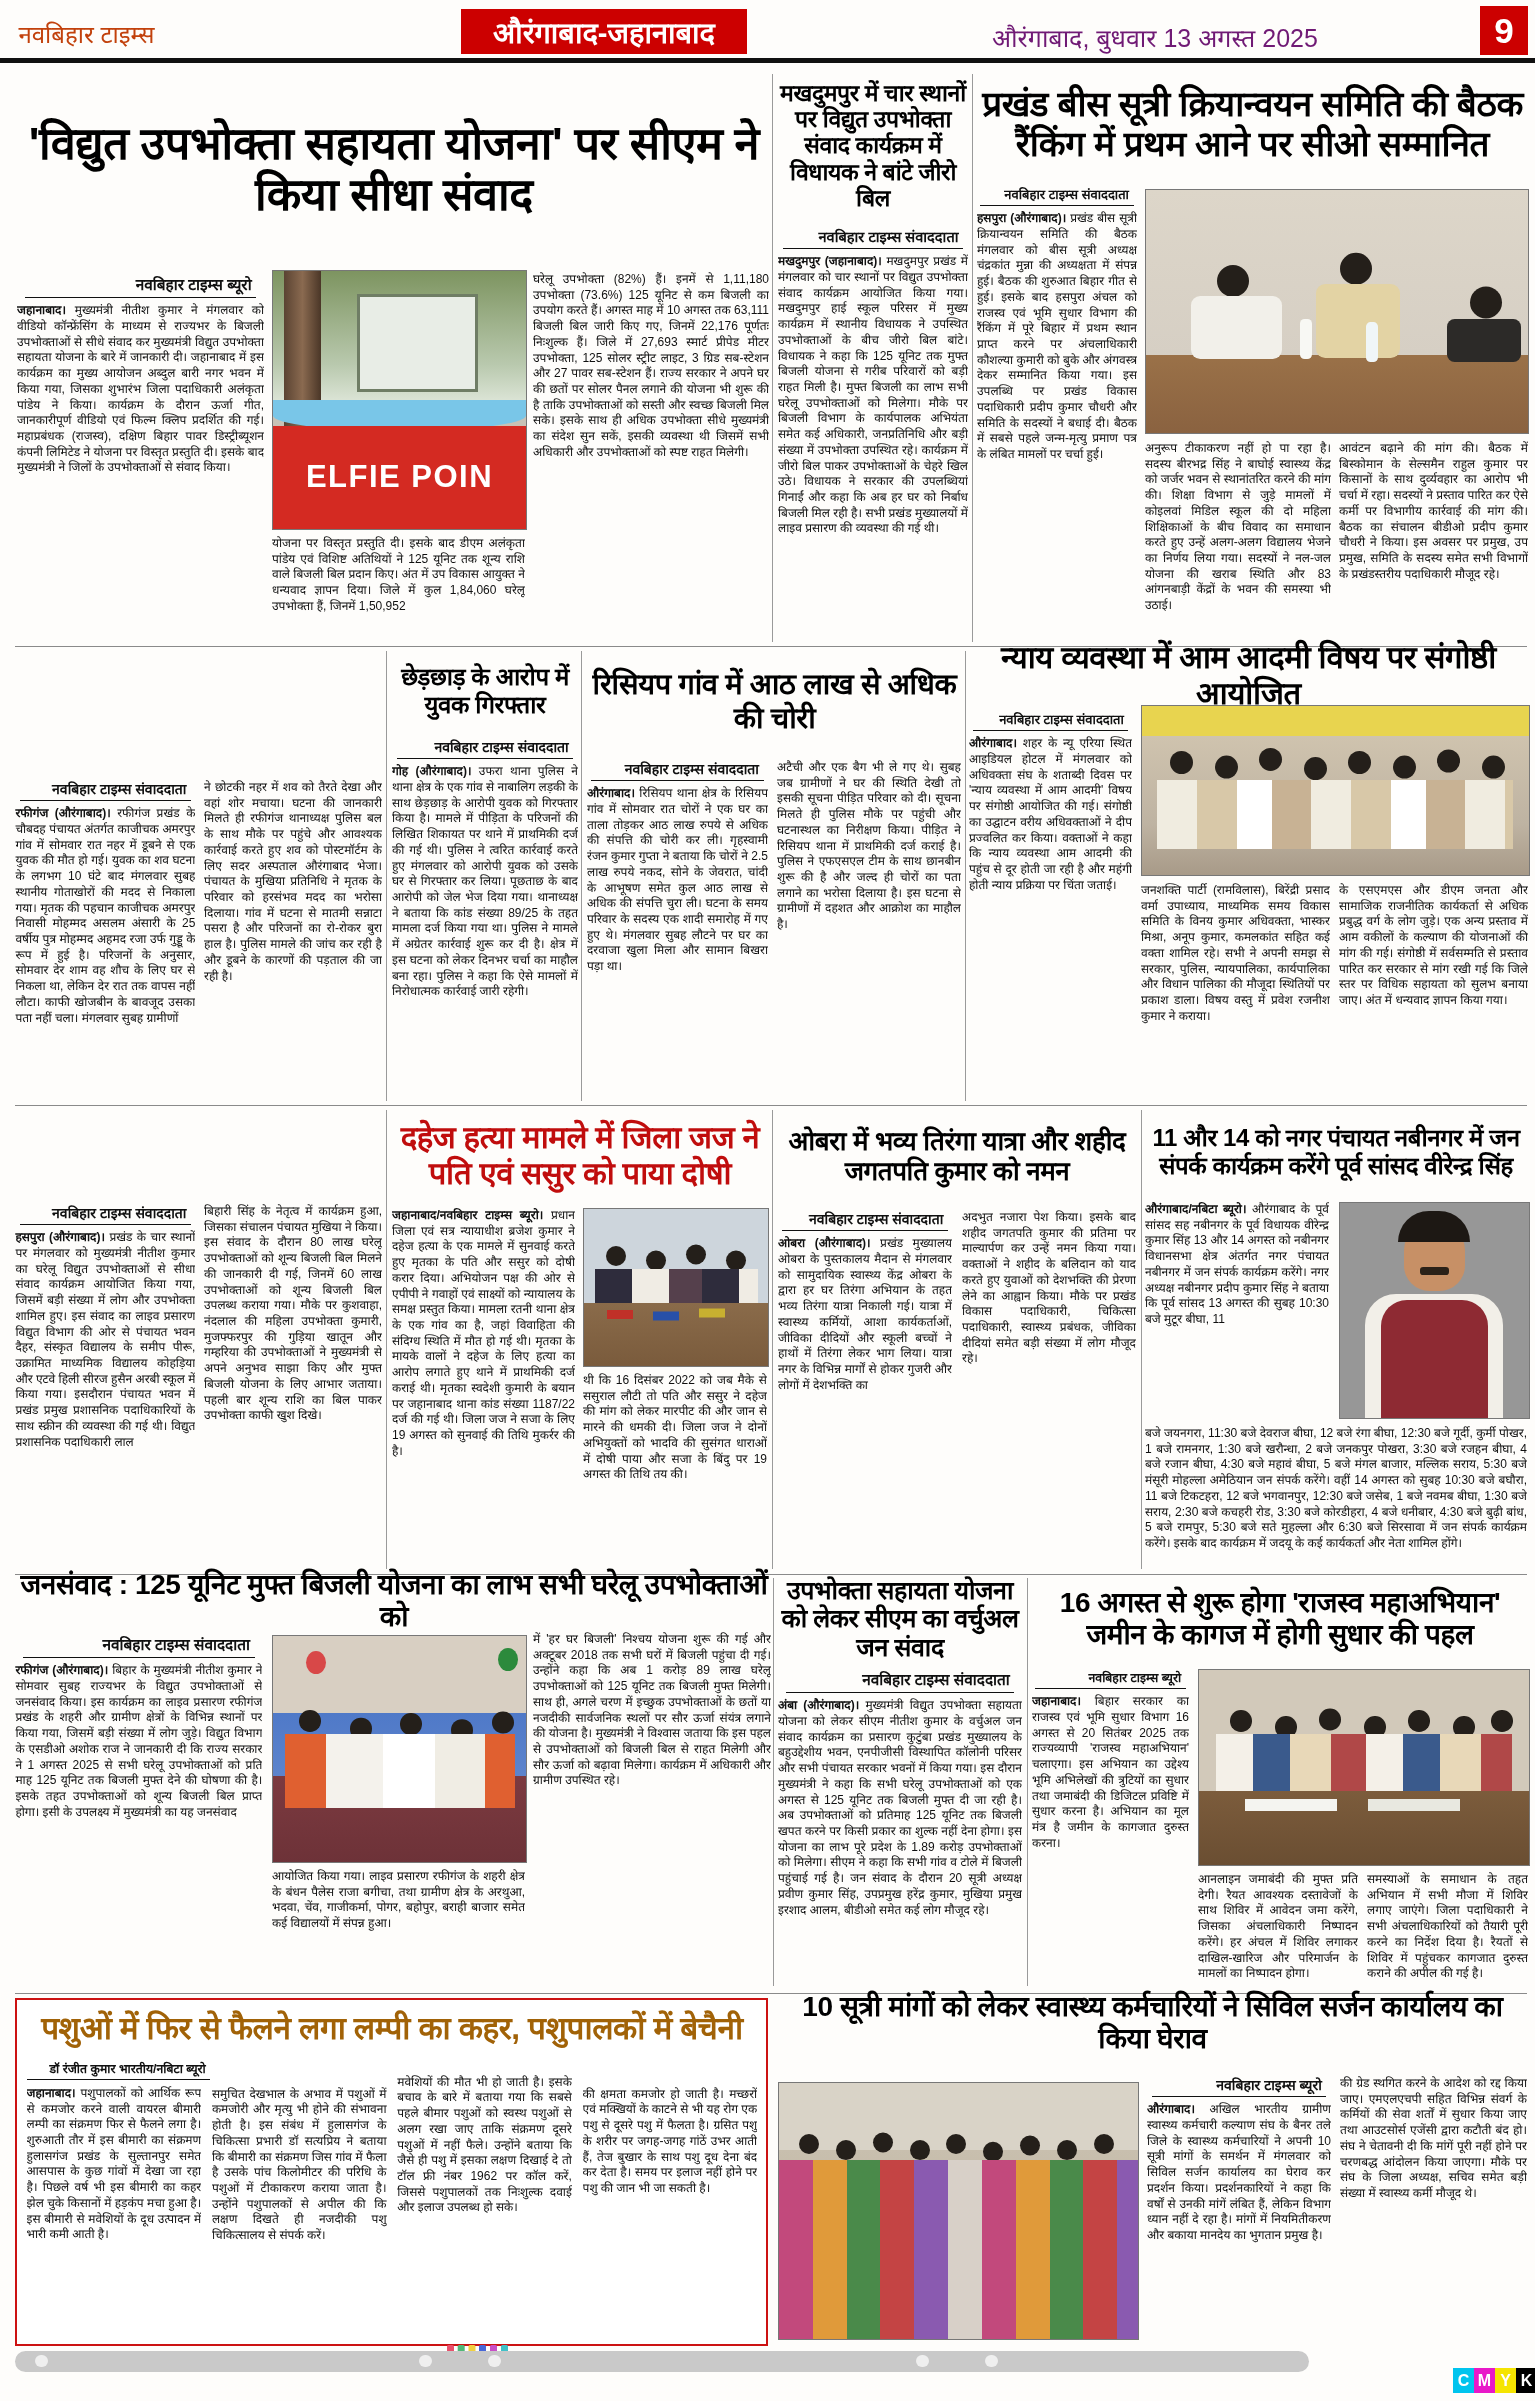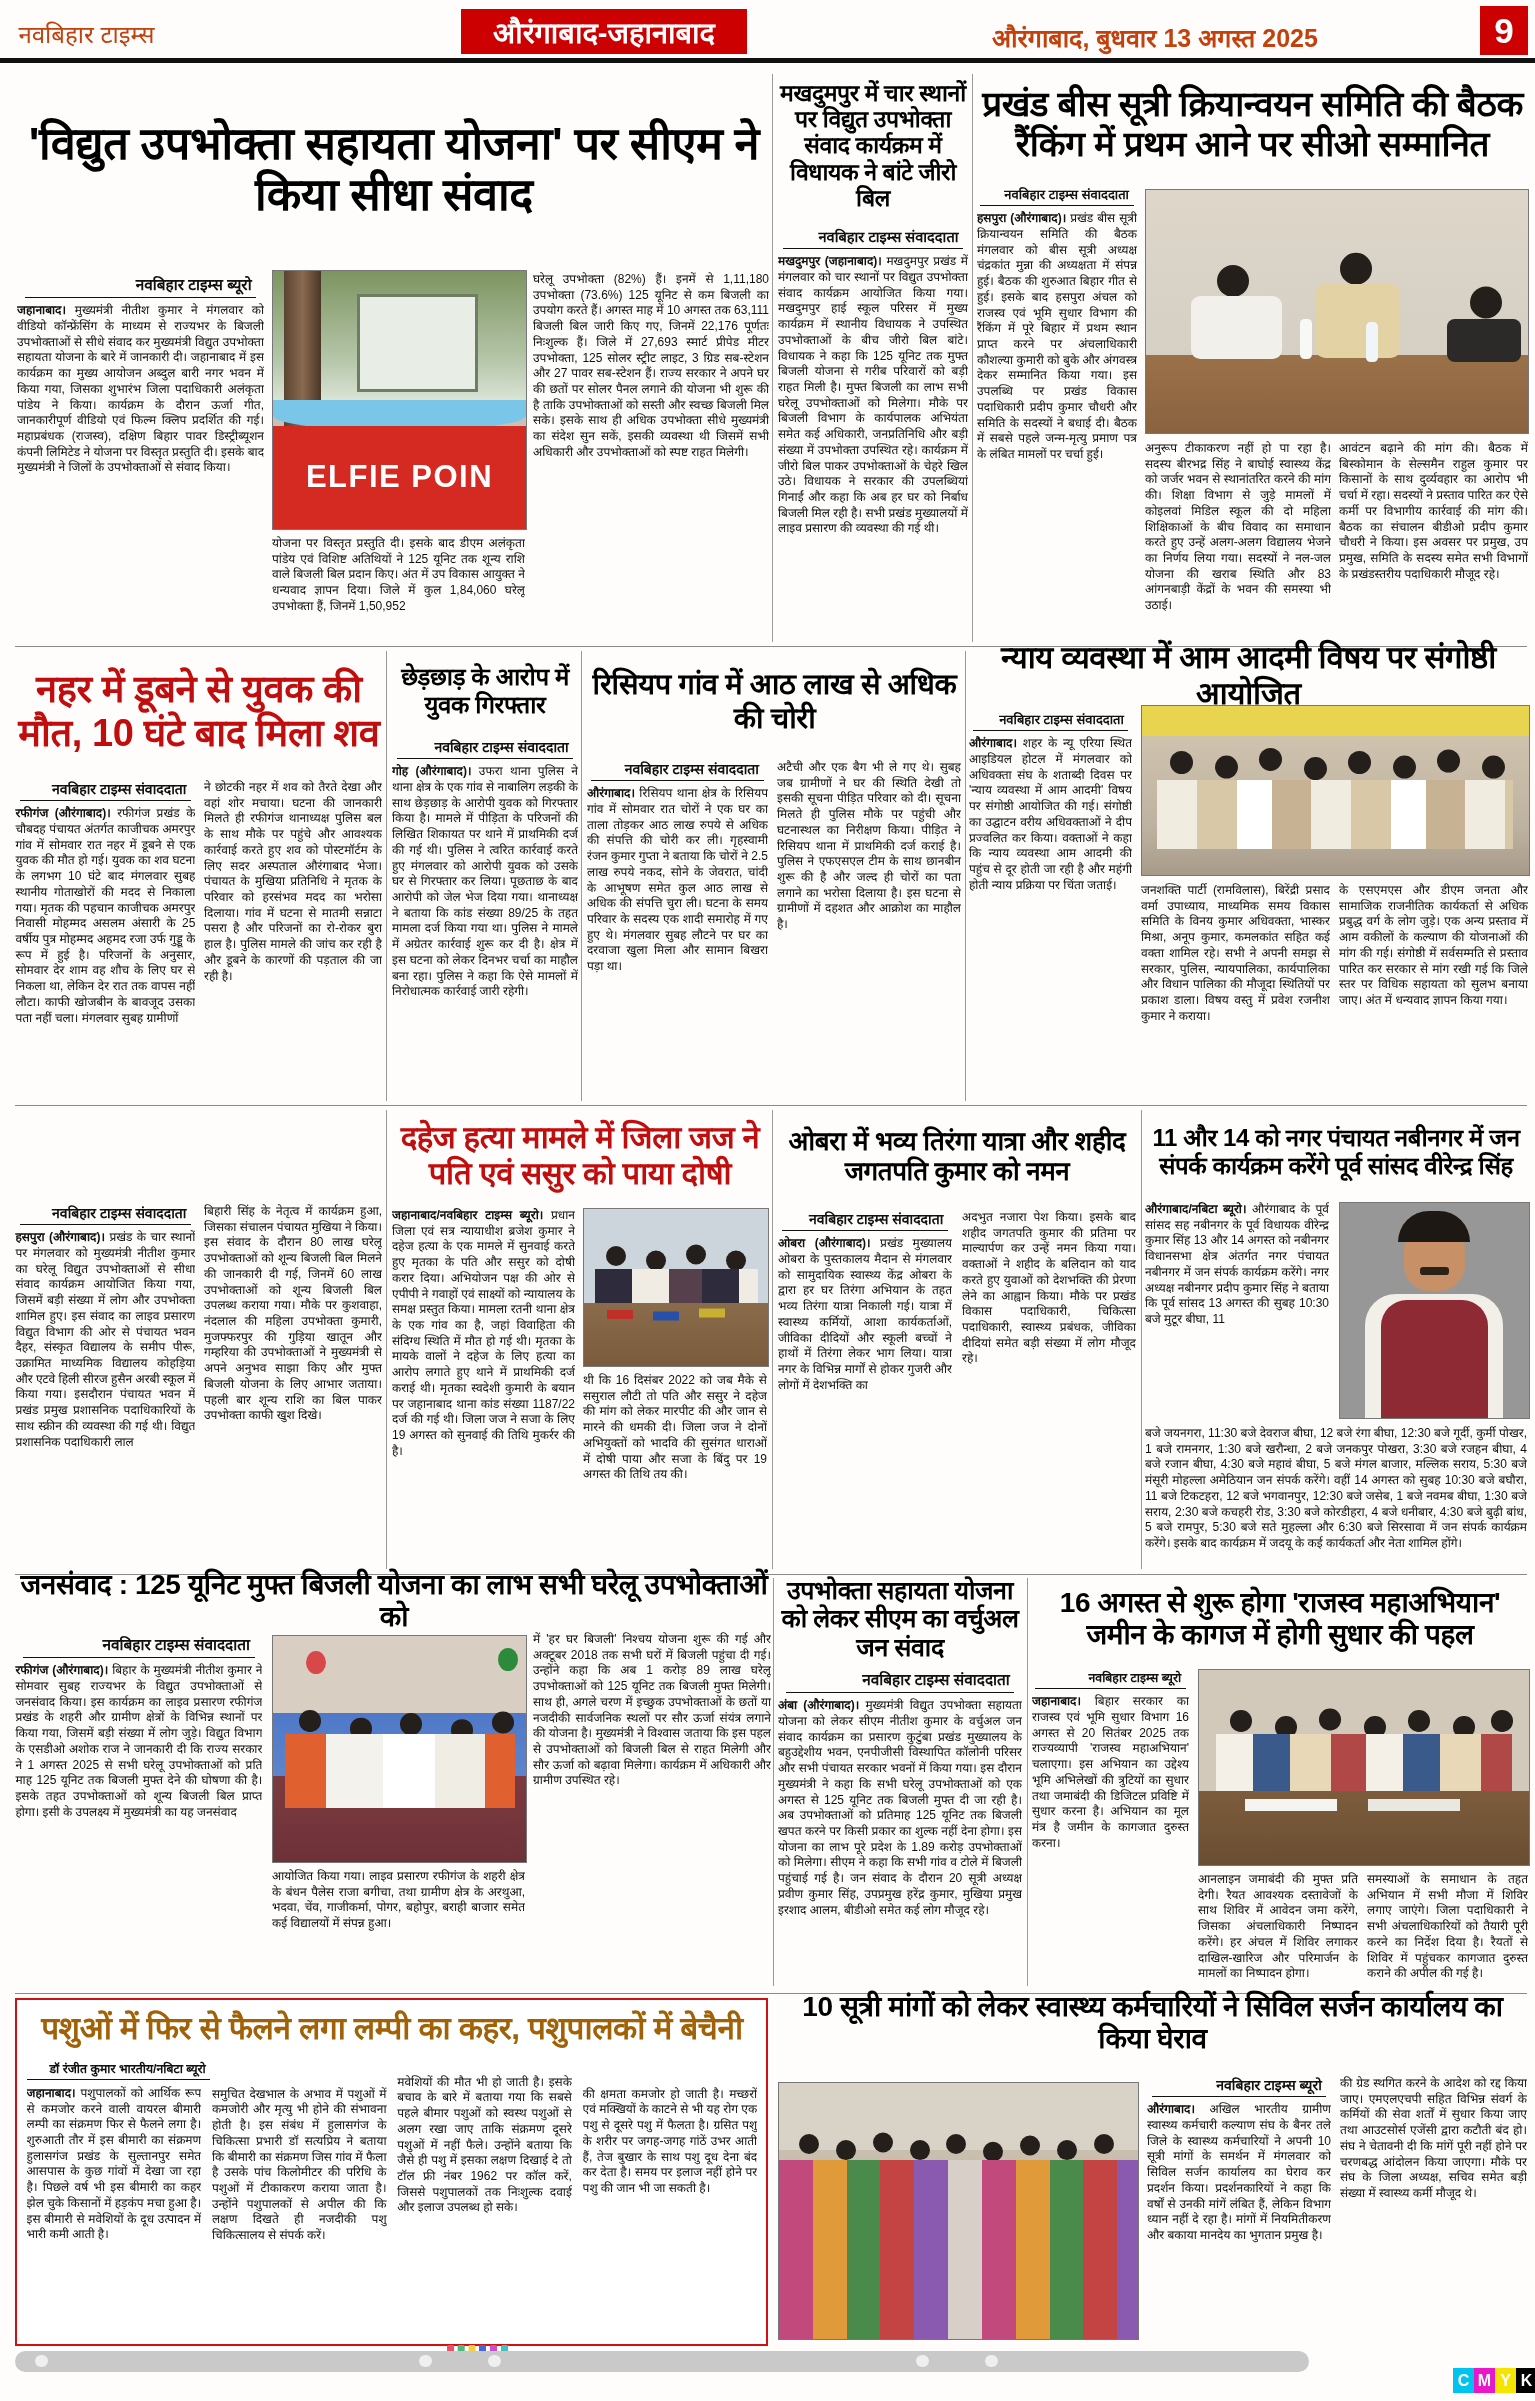--- a/index.html
+++ b/index.html
@@ -10,21 +10,21 @@
   .hl.blue{color:#a16207}
   .byline{font-weight:bold;text-align:right;font-size:15.4px;border-bottom:1.9px solid #111;padding:1.5px 4.6px 2.3px;margin:0 auto 5.4px;width:90%;white-space:nowrap;overflow:hidden}
   .bodytxt{font-size:12px;line-height:1.31;text-align:justify;overflow:hidden;margin:0}
   .dl{font-weight:bold}
   .photo{position:absolute;border:0.8px solid #777;overflow:hidden;background:#c8c2b6}
   .vrule{position:absolute;width:0.8px;background:#9a9a9a}
   .hrule{position:absolute;height:0.8px;background:#8a8a8a}
   .heads{position:absolute;border-radius:50%;background:#241f1a}
   .masthead-left{color:#c2410c;font-weight:normal;font-size:24px;letter-spacing:0}
   .masthead-center{background:#cc0000;color:#fff;font-weight:bold;font-size:29px;display:flex;align-items:center;justify-content:center}
-  .masthead-right{color:#c2410c;font-weight:bold;font-size:25px;white-space:nowrap}
+  .masthead-right{color:#701a75;font-weight:normal;font-size:25px;white-space:nowrap}
   .pagenum{background:#cc0000;color:#fff;font-weight:bold;font-size:35px;display:flex;align-items:center;justify-content:center}
   .cmyk{width:21px;height:25px;display:flex;align-items:center;justify-content:center;font-weight:bold;font-size:16px;color:#fff}
   .footerbar{background:#c9c9c9;border-radius:10.7px}
   .fdot{position:absolute;top:3.8px;width:12.3px;height:12.3px;border-radius:50%;background:#efefef;box-shadow:384px 0 0 #efefef,453px 0 0 #efefef,881px 0 0 #efefef,950px 0 0 #efefef}
   .regdots{position:absolute;width:7px;height:7px;border-radius:1.5px;background:#e8506c;box-shadow:10.7px 0 0 #50b878,21.5px 0 0 #f0d040,32px 0 0 #4868d8,43px 0 0 #c850c8,54px 0 0 #40c0c8}
 </style>
 </head>
 <body>
 
 <div class="page">
@@ -79,21 +79,20 @@
   <div class="photo" style="left:1145px;top:189px;width:382px;height:243px;background:linear-gradient(180deg,#ddd6c9 0%,#d6cfc4 68%,#9a7148 68%,#8a6240 100%)">
     <div class="heads" style="left:71px;top:75px;width:32px;height:32px;box-shadow:123px -12.3px 0 #241f1a,253px 21.5px 0 #241f1a"></div>
     <div style="position:absolute;left:45px;top:106px;width:91px;height:63px;background:#f2f0ea;border-radius:9.2px"></div>
     <div style="position:absolute;left:170px;top:94px;width:84px;height:74px;background:#e3d3a4;border-radius:9.2px"></div>
     <div style="position:absolute;left:301px;top:129px;width:74px;height:43px;background:#2c2a28;border-radius:7.7px"></div>
     <div style="position:absolute;left:154px;top:129px;width:12.3px;height:40px;background:#f8f8f4;border-radius:4.6px;box-shadow:66px 3.1px 0 #f0f6f8"></div>
   </div>
   <p class="bodytxt abs" style="left:1145px;top:441px;width:186px;height:201px">अनुरूप टीकाकरण नहीं हो पा रहा है। सदस्य बीरभद्र सिंह ने बाघोई स्वास्थ्य केंद्र को जर्जर भवन से स्थानांतरित करने की मांग की। शिक्षा विभाग से जुड़े मामलों में कोइलवां मिडिल स्कूल की दो महिला शिक्षिकाओं के बीच विवाद का समाधान करते हुए उन्हें अलग-अलग विद्यालय भेजने का निर्णय लिया गया। सदस्यों ने नल-जल योजना की खराब स्थिति और 83 आंगनबाड़ी केंद्रों के भवन की समस्या भी उठाई।</p>
   <p class="bodytxt abs" style="left:1339px;top:441px;width:189px;height:201px">आवंटन बढ़ाने की मांग की। बैठक में बिस्कोमान के सेल्समैन राहुल कुमार पर किसानों के साथ दुर्व्यवहार का आरोप भी चर्चा में रहा। सदस्यों ने प्रस्ताव पारित कर ऐसे कर्मी पर विभागीय कार्रवाई की मांग की। बैठक का संचालन बीडीओ प्रदीप कुमार चौधरी ने किया। इस अवसर पर प्रमुख, उप प्रमुख, समिति के सदस्य समेत सभी विभागों के प्रखंडस्तरीय पदाधिकारी मौजूद रहे।</p>
 
-  <div class="abs hl red" style="left:15.4px;top:653px;width:367px;height:117px;font-size:38px">नहर में डूबने से युवक की मौत, 10 घंटे बाद मिला शव</div>
   <div class="abs" style="left:15.4px;top:777px;width:180px;height:322px">
     <div class="byline" style="font-size:14px">नवबिहार टाइम्स संवाददाता</div>
     <p class="bodytxt"><span class="dl">रफीगंज (औरंगाबाद)।</span> <span>रफीगंज प्रखंड के चौबदह पंचायत अंतर्गत काजीचक अमरपुर गांव में सोमवार रात नहर में डूबने से एक युवक की मौत हो गई। युवक का शव घटना के लगभग 10 घंटे बाद मंगलवार सुबह स्थानीय गोताखोरों की मदद से निकाला गया। मृतक की पहचान काजीचक अमरपुर निवासी मोहम्मद असलम अंसारी के 25 वर्षीय पुत्र मोहम्मद अहमद रजा उर्फ गुड्डू के रूप में हुई है। परिजनों के अनुसार, सोमवार देर शाम वह शौच के लिए घर से निकला था, लेकिन देर रात तक वापस नहीं लौटा। काफी खोजबीन के बावजूद उसका पता नहीं चला। मंगलवार सुबह ग्रामीणों</span></p>
   </div>
   <p class="bodytxt abs" style="left:204px;top:780px;width:178px;height:319px">ने छोटकी नहर में शव को तैरते देखा और वहां शोर मचाया। घटना की जानकारी मिलते ही रफीगंज थानाध्यक्ष पुलिस बल के साथ मौके पर पहुंचे और आवश्यक कार्रवाई करते हुए शव को पोस्टमॉर्टम के लिए सदर अस्पताल औरंगाबाद भेजा। पंचायत के मुखिया प्रतिनिधि ने मृतक के परिवार को हरसंभव मदद का भरोसा दिलाया। गांव में घटना से मातमी सन्नाटा पसरा है और परिजनों का रो-रोकर बुरा हाल है। पुलिस मामले की जांच कर रही है और डूबने के कारणों की पड़ताल की जा रही है।</p>
 
   <div class="abs hl" style="left:392px;top:653px;width:186px;height:75px;font-size:24px">छेड़छाड़ के आरोप में युवक गिरफ्तार</div>
   <div class="abs" style="left:392px;top:735px;width:186px;height:364px">
     <div class="byline" style="font-size:14px">नवबिहार टाइम्स संवाददाता</div>
     <p class="bodytxt"><span class="dl">गोह (औरंगाबाद)।</span> <span>उफरा थाना पुलिस ने थाना क्षेत्र के एक गांव से नाबालिग लड़की के साथ छेड़छाड़ के आरोपी युवक को गिरफ्तार किया है। मामले में पीड़िता के परिजनों की लिखित शिकायत पर थाने में प्राथमिकी दर्ज की गई थी। पुलिस ने त्वरित कार्रवाई करते हुए मंगलवार को आरोपी युवक को उसके घर से गिरफ्तार कर लिया। पूछताछ के बाद आरोपी को जेल भेज दिया गया। थानाध्यक्ष ने बताया कि कांड संख्या 89/25 के तहत मामला दर्ज किया गया था। पुलिस ने मामले में अग्रेतर कार्रवाई शुरू कर दी है। क्षेत्र में इस घटना को लेकर दिनभर चर्चा का माहौल बना रहा। पुलिस ने कहा कि ऐसे मामलों में निरोधात्मक कार्रवाई जारी रहेगी।</span></p>

